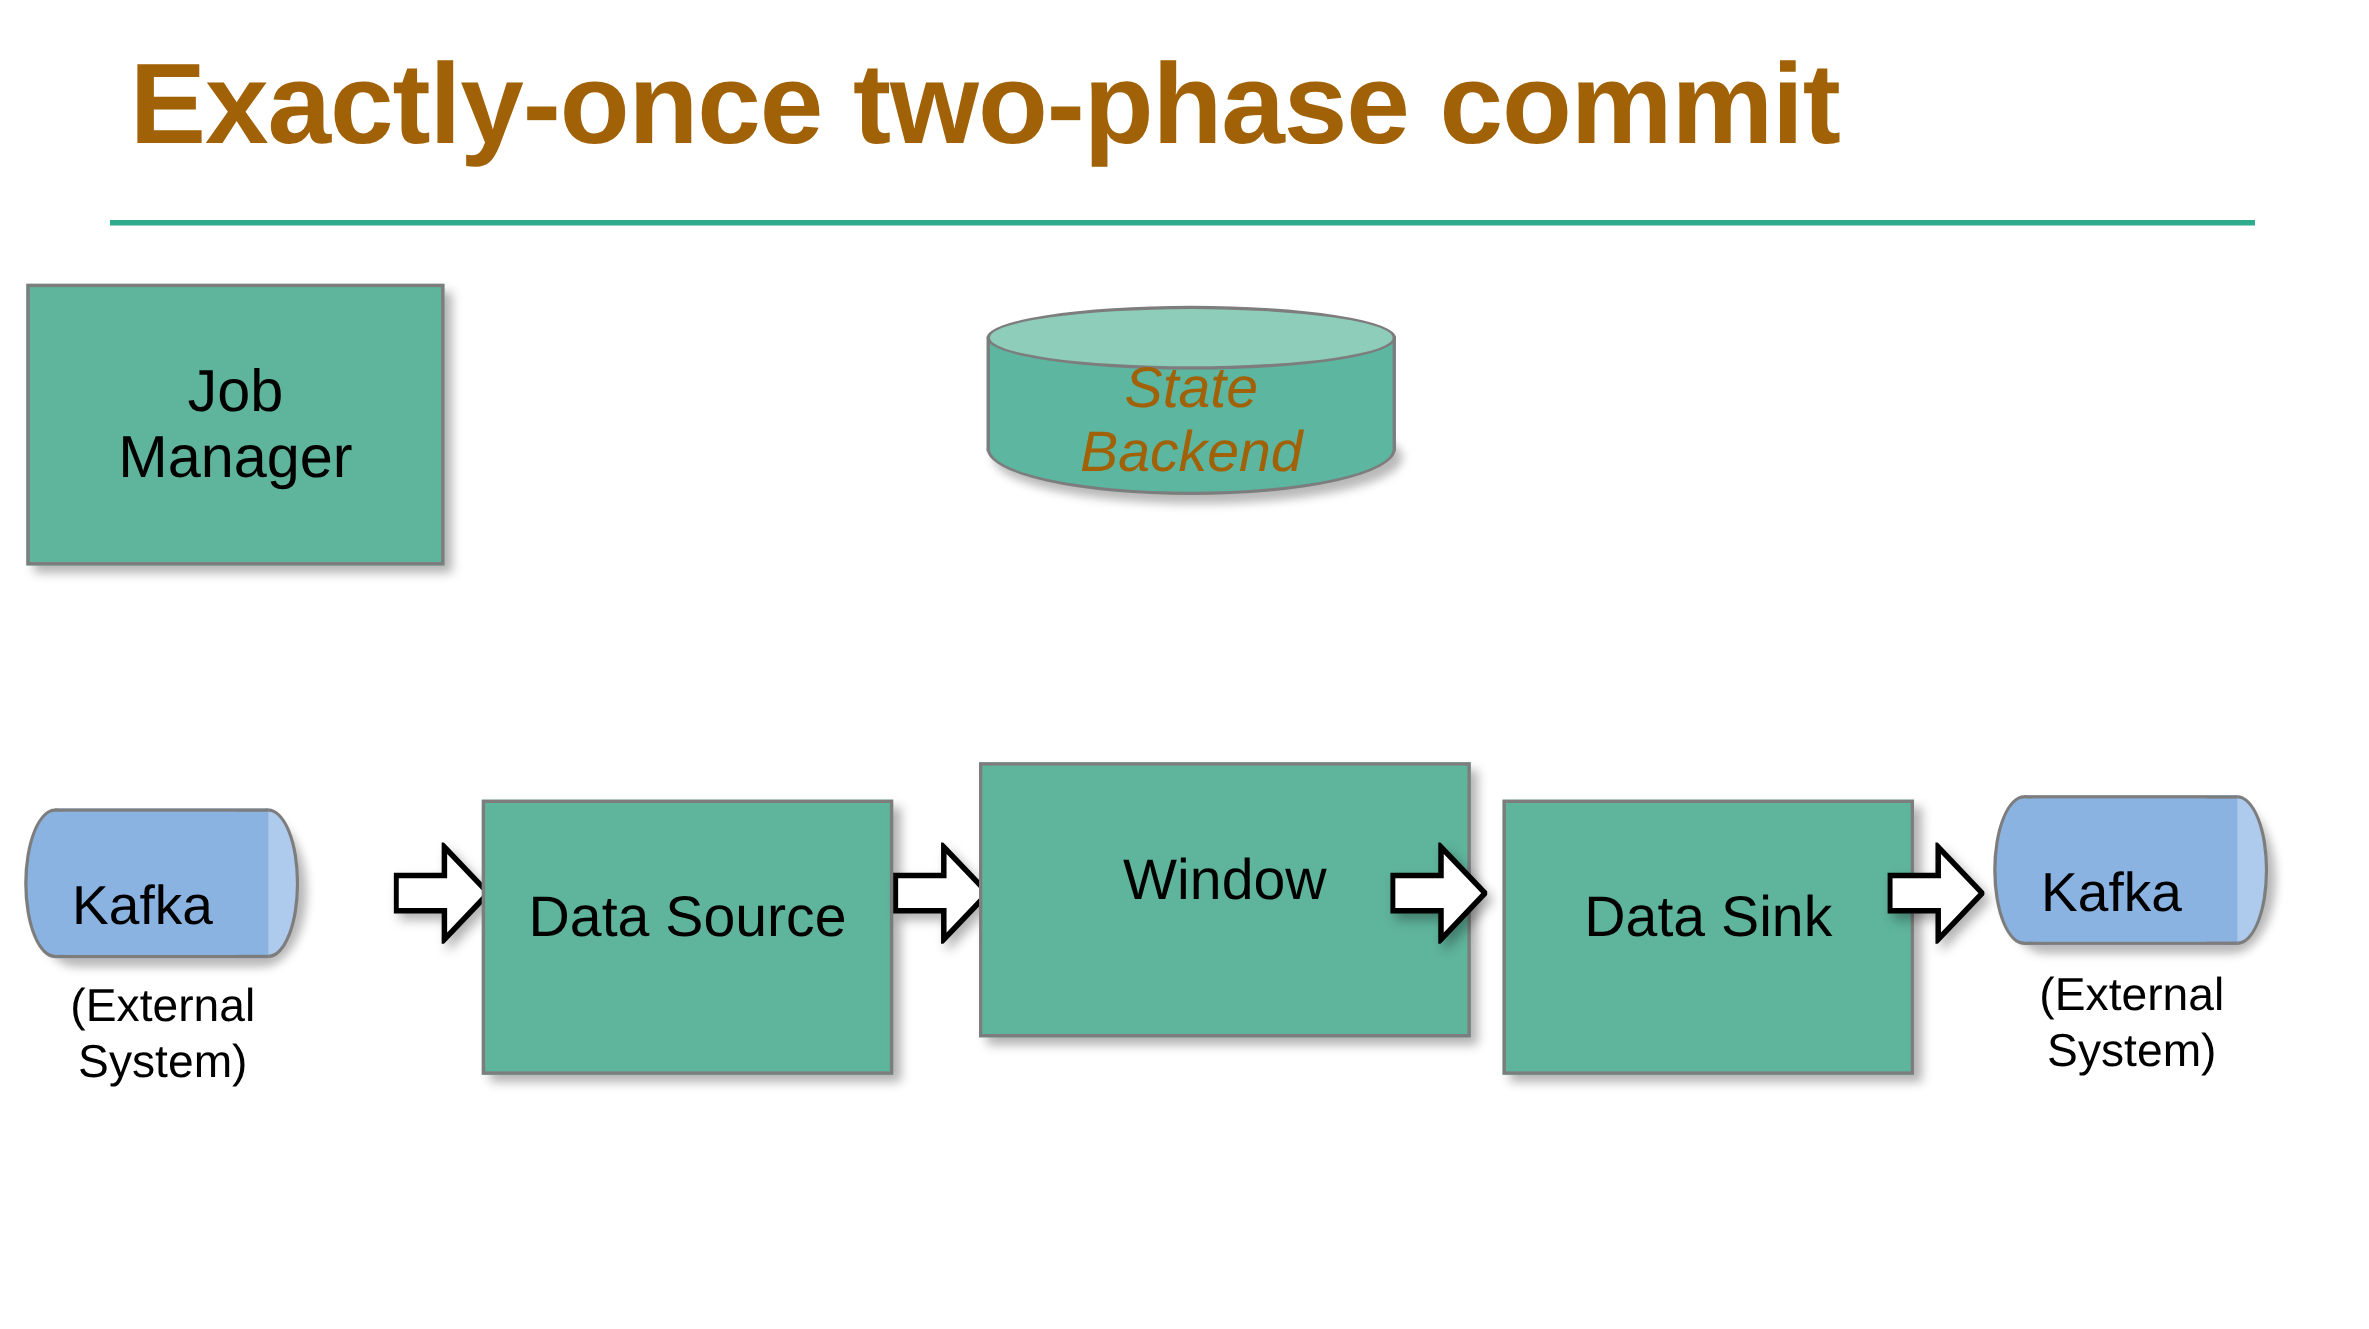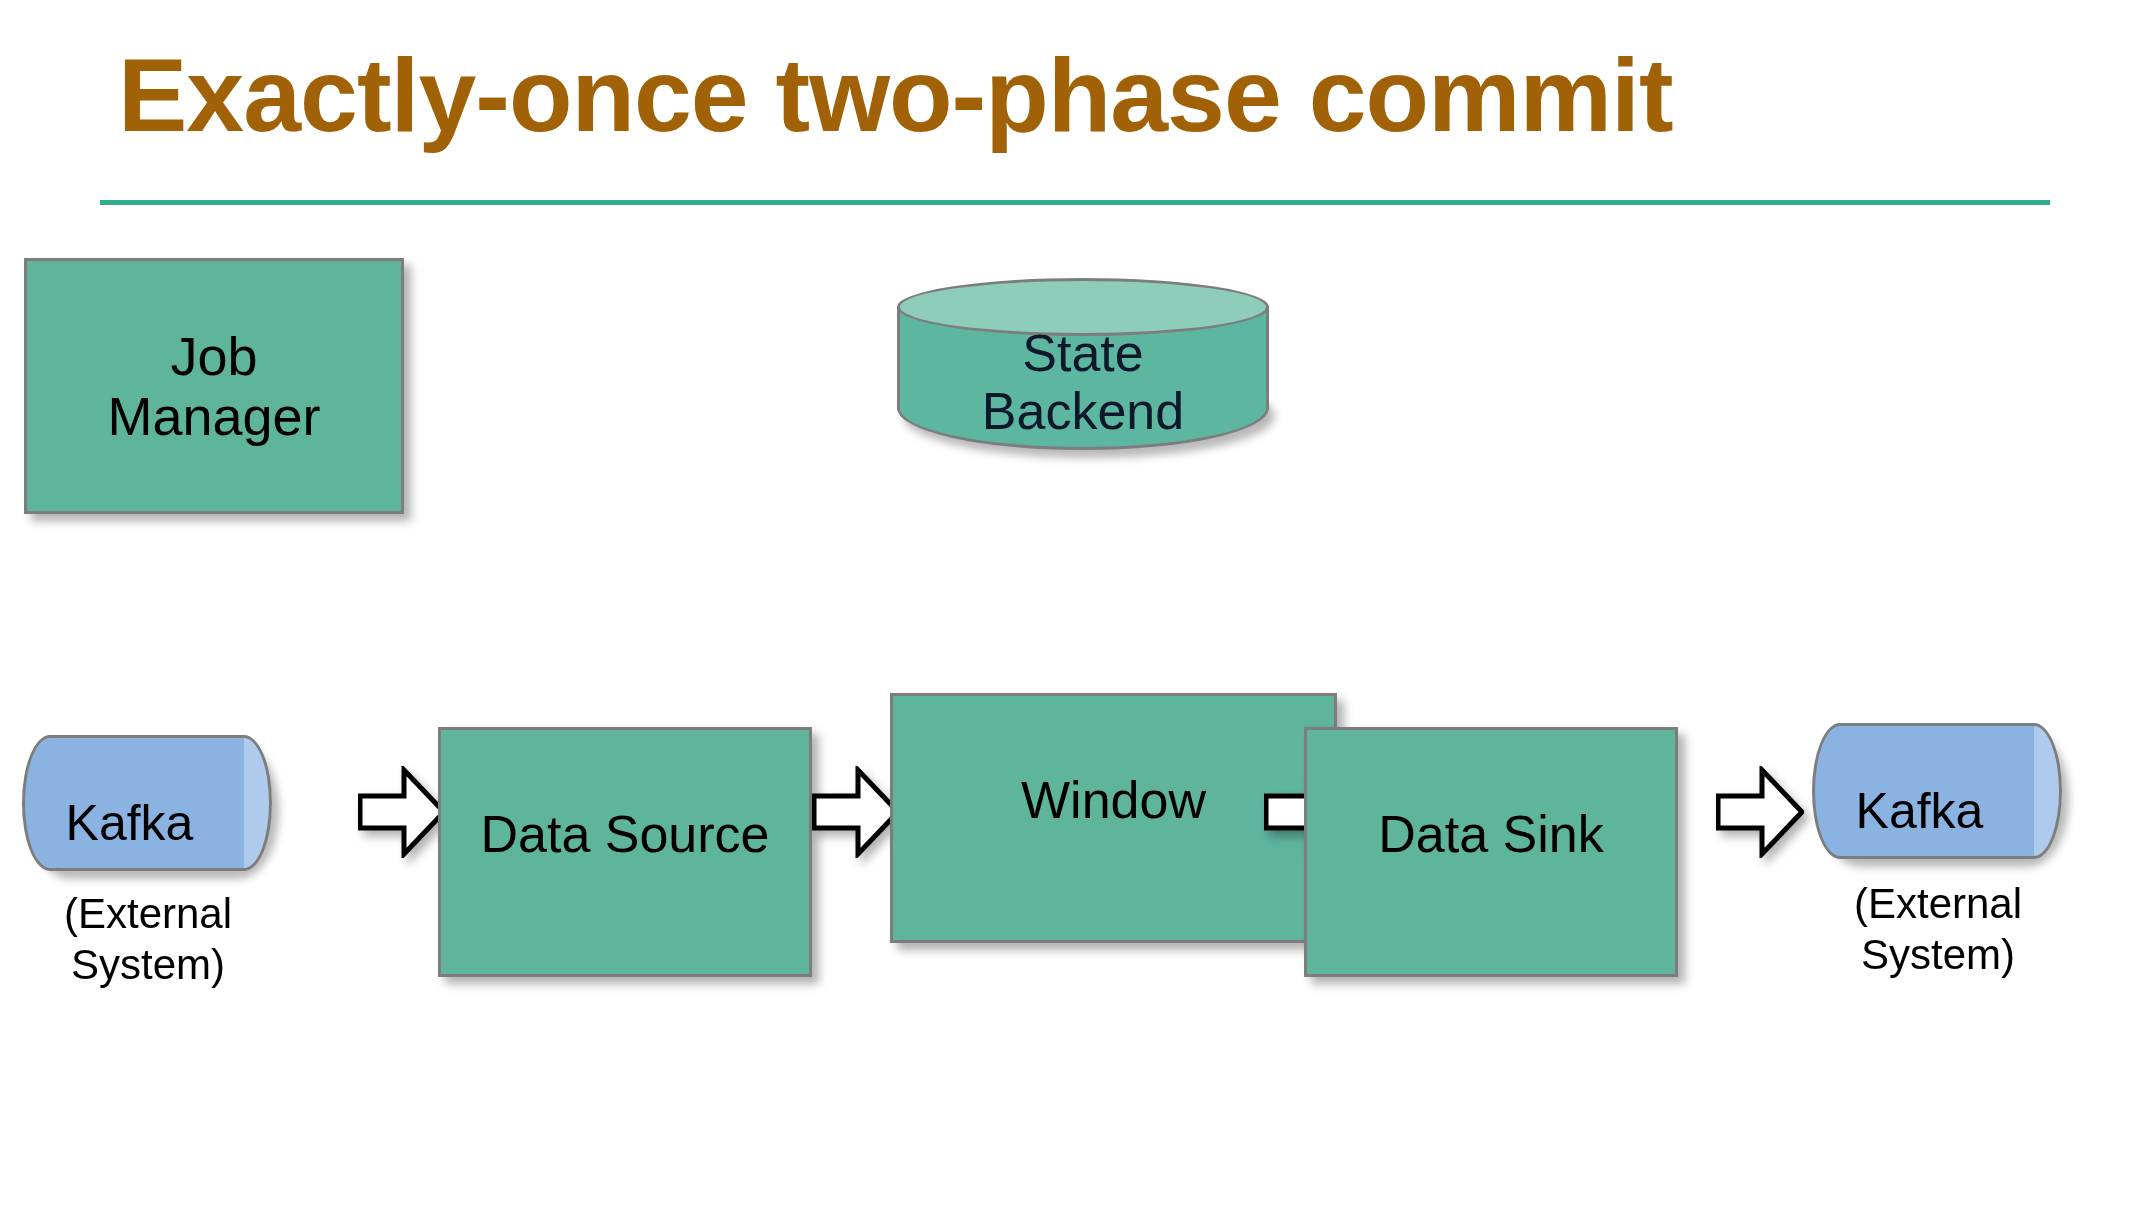--- a/index.html
+++ b/index.html
@@ -62,21 +62,21 @@
     top: 258px;
     width: 380px;
     height: 256px;
     font-size: 54px;
     justify-content: center;
   }
 
   
   #data-source { left: 438px;  top: 727px; width: 374px; height: 250px; }
   #window      { left: 890px;  top: 693px; width: 447px; height: 250px; }
-  #data-sink   { left: 1304px; top: 727px; width: 374px; height: 250px; }
+  #data-sink   { left: 1366px; top: 727px; width: 374px; height: 250px; }
 
   
   .proc-box .box-label { display: block; transform: translateY(-18px); }
   #job-manager .box-label { transform: translateY(0); }
 
   
   #state-backend {
     position: absolute;
     left: 897px;
     top: 278px;
@@ -115,21 +115,22 @@
     box-sizing: border-box;
   }
   #state-backend .cyl-label {
     position: absolute;
     left: 0;
     top: 46px;
     width: 100%;
     text-align: center;
     font-size: 52px;
     line-height: 1.12;
-    color: #0f172a;
+    color: #a16207;
+    font-style: italic;
   }
 
   
   .hcyl {
     position: absolute;
     width: 250px;
     height: 136px;
   }
   .hcyl .hcyl-shadow {
     position: absolute;

